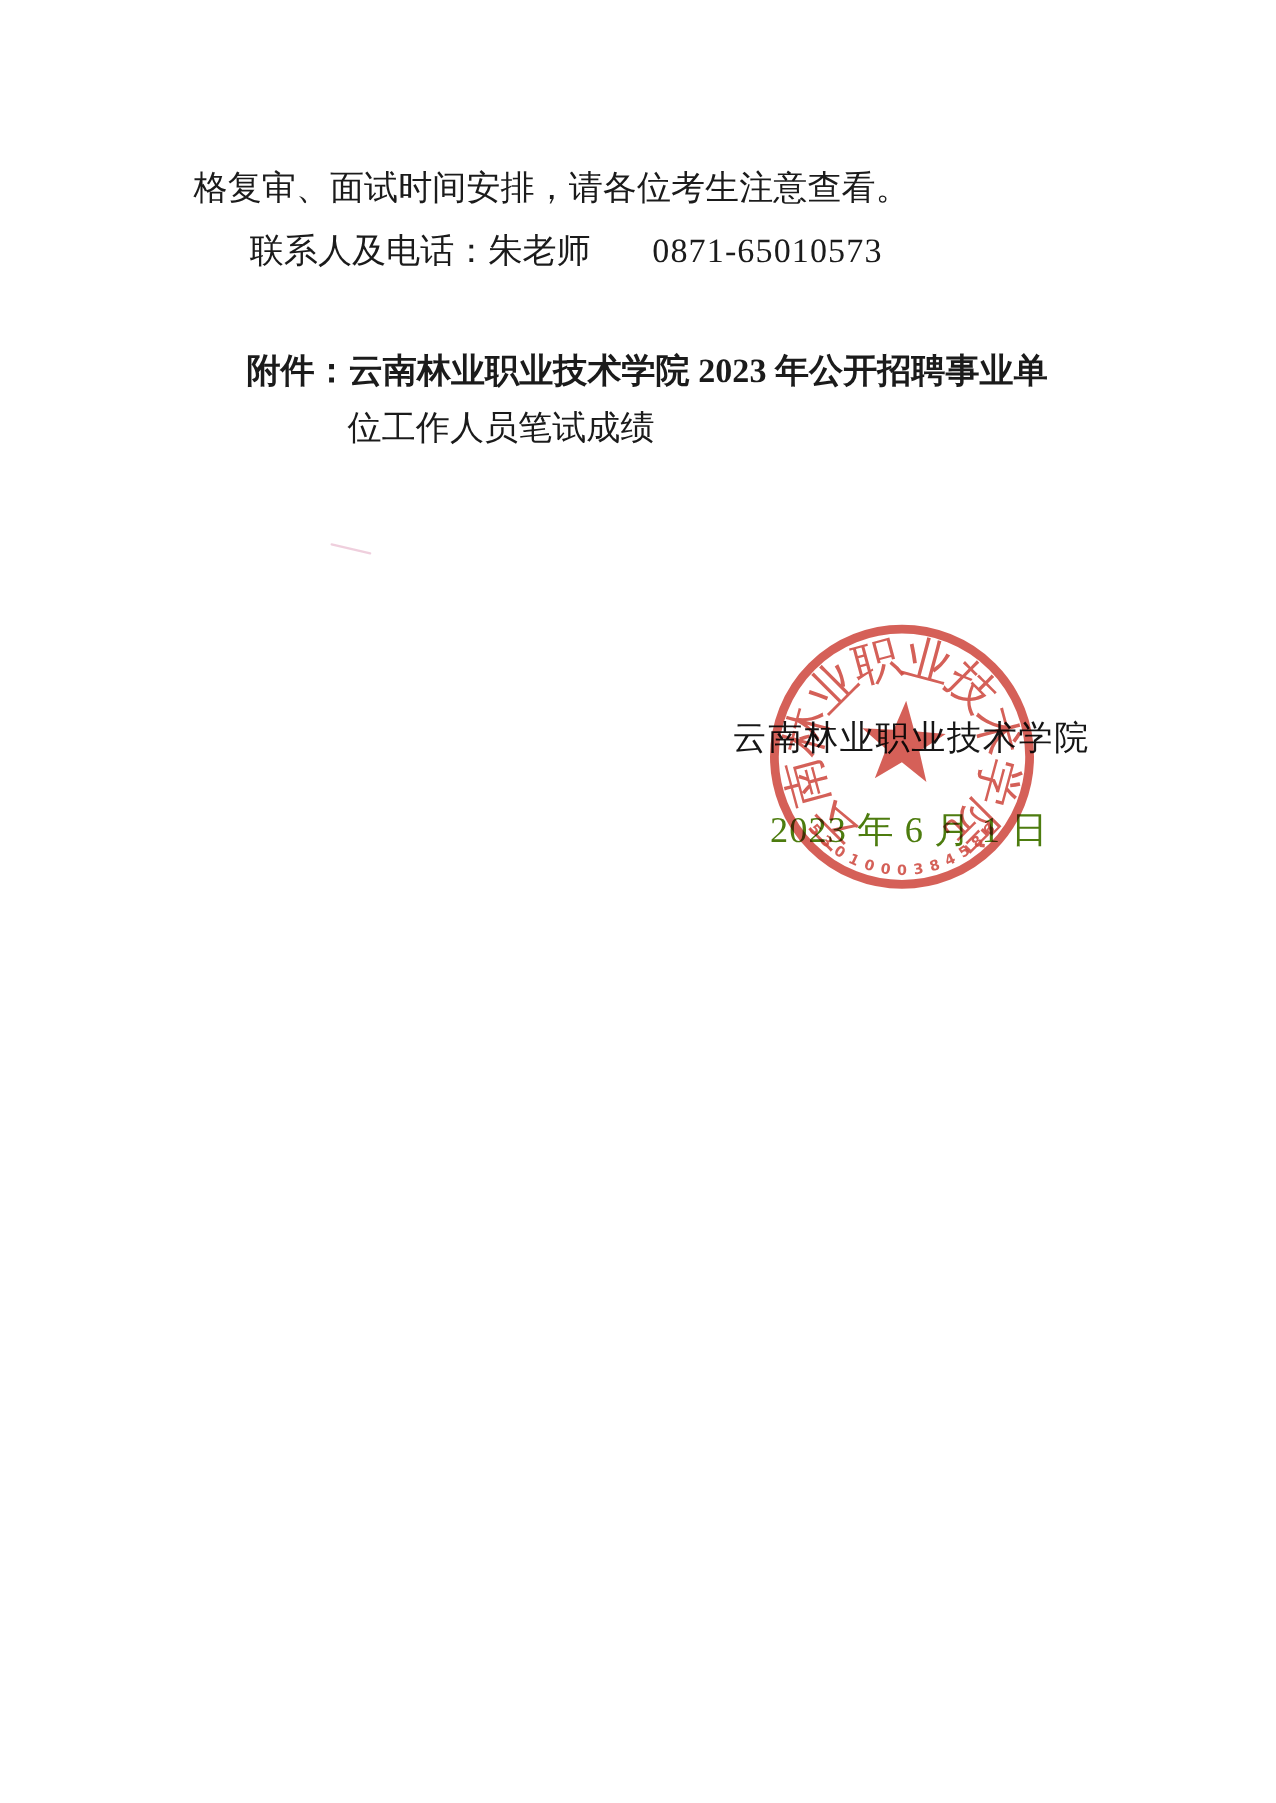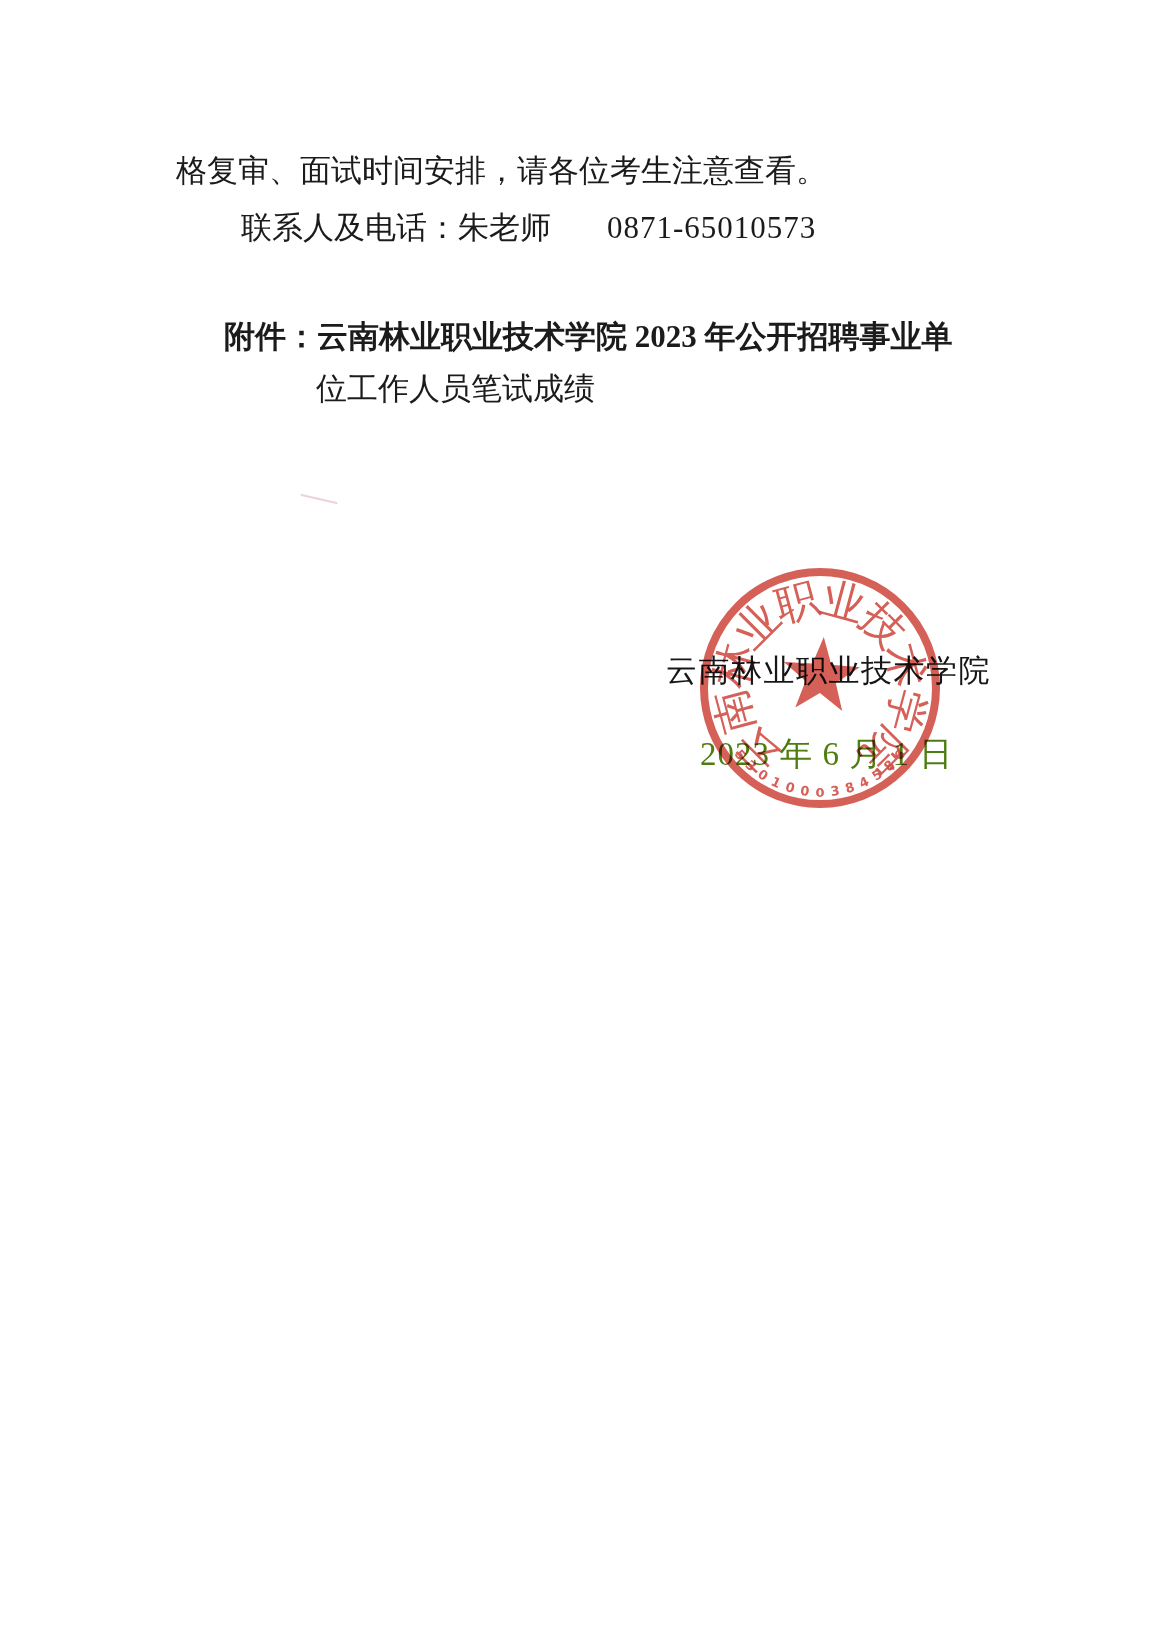--- a/index.html
+++ b/index.html
@@ -4,21 +4,21 @@
 <style>
   html,body{margin:0;padding:0;}
   body{
     width:1160px;height:1639px;position:relative;overflow:hidden;
     background:#ffffff;
     font-family:"Liberation Serif","DejaVu Serif",serif;
     color:#1b1b1b;
   }
   .doc-text{position:absolute;white-space:nowrap;}
   .body-line1{left:176px;top:150px;font-size:31px;letter-spacing:0px;}
-  .contact-line{left:241px;top:207px;font-size:31px;text-align:center;}
+  .contact-line{left:227px;top:207px;font-size:31px;text-align:center;}
   .contact-phone{margin-left:56px;letter-spacing:1px;}
   .att-line1{left:224px;top:316px;font-size:31px;font-weight:bold;}
   .att-line2{left:316px;top:368px;font-size:31px;text-align:center;}
   .sig-org{left:666px;top:650px;font-size:31px;letter-spacing:1.5px;color:#161616;}
   .sig-date{left:700px;top:732px;font-size:33px;letter-spacing:1px;color:#4d7c0f;}
   .faint-mark{
     position:absolute;left:300px;top:498px;width:38px;height:2px;
     background:rgba(214,130,165,0.38);transform:rotate(13deg);border-radius:2px;
   }
   #seal-svg{

